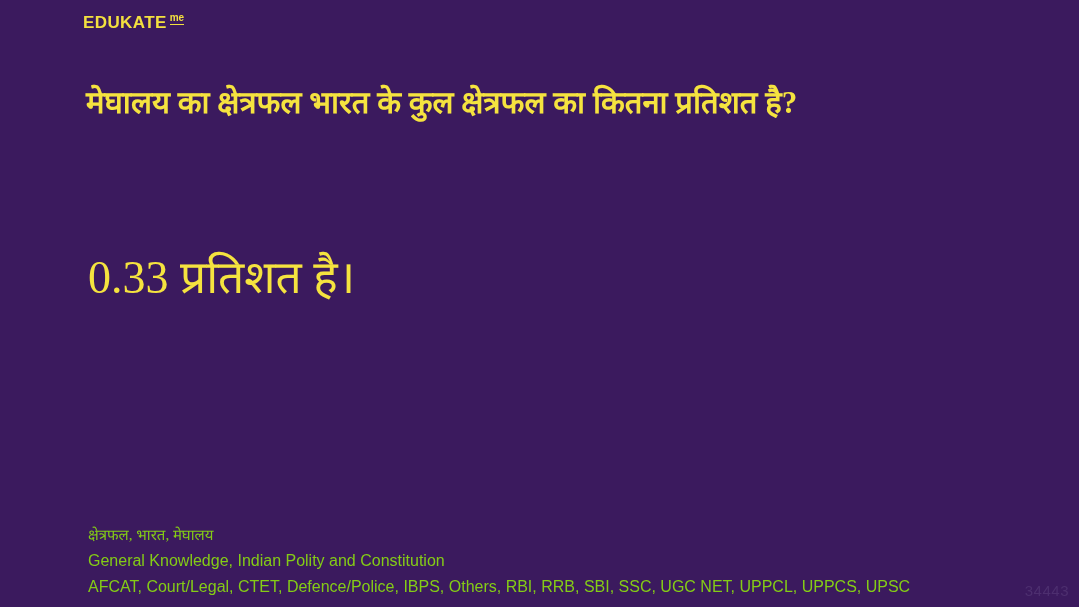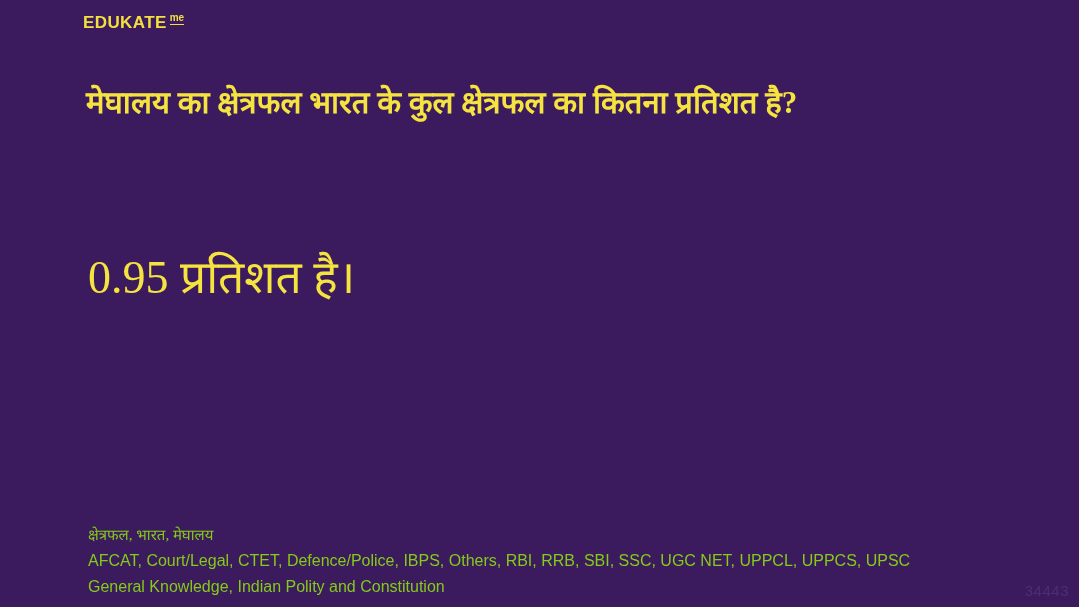--- a/index.html
+++ b/index.html
@@ -125,23 +125,23 @@
 
 <div class="slide">
 
   <div class="brand">
     <span class="brand-main">EDUKATE</span>
     <span class="brand-sup">me</span>
   </div>
 
   <div class="question">मेघालय का क्षेत्रफल भारत के कुल क्षेत्रफल का कितना प्रतिशत है?</div>
 
-  <div class="answer">0.95 प्रतिशत है।</div>
+  <div class="answer">0.33 प्रतिशत है।</div>
 
   <div class="footer">
     <div class="footer-line footer-tags">क्षेत्रफल, भारत, मेघालय</div>
+    <div class="footer-line footer-subject">General Knowledge, Indian Polity and Constitution</div>
     <div class="footer-line footer-exams">AFCAT, Court/Legal, CTET, Defence/Police, IBPS, Others, RBI, RRB, SBI, SSC, UGC NET, UPPCL, UPPCS, UPSC</div>
-    <div class="footer-line footer-subject">General Knowledge, Indian Polity and Constitution</div>
   </div>
 
   <div class="watermark">34443</div>
 
 </div>
 
 </body></html>

